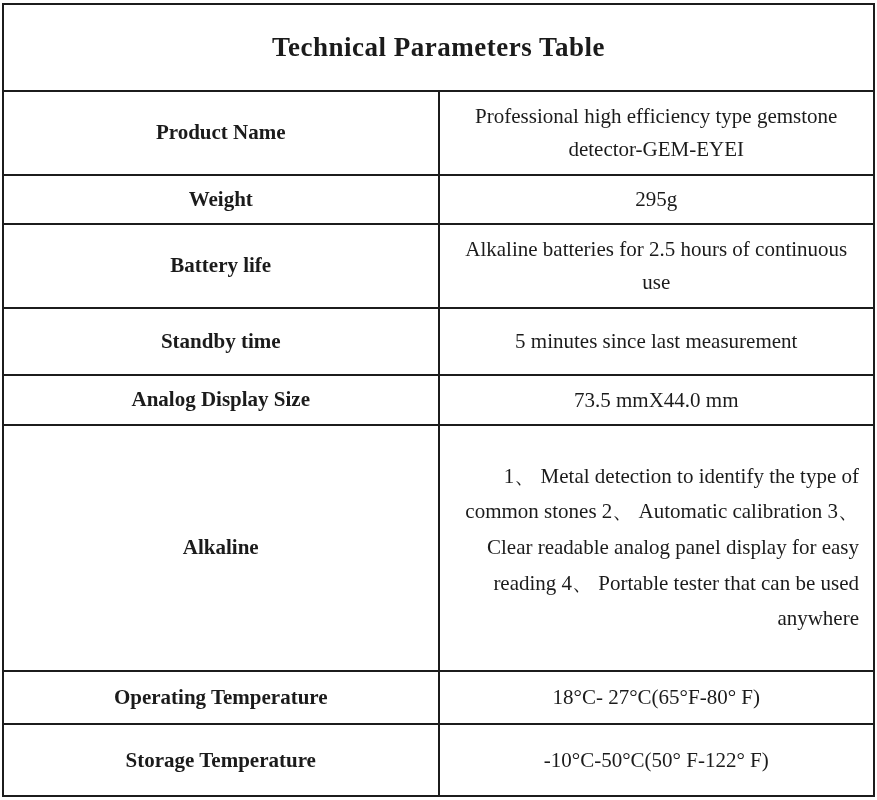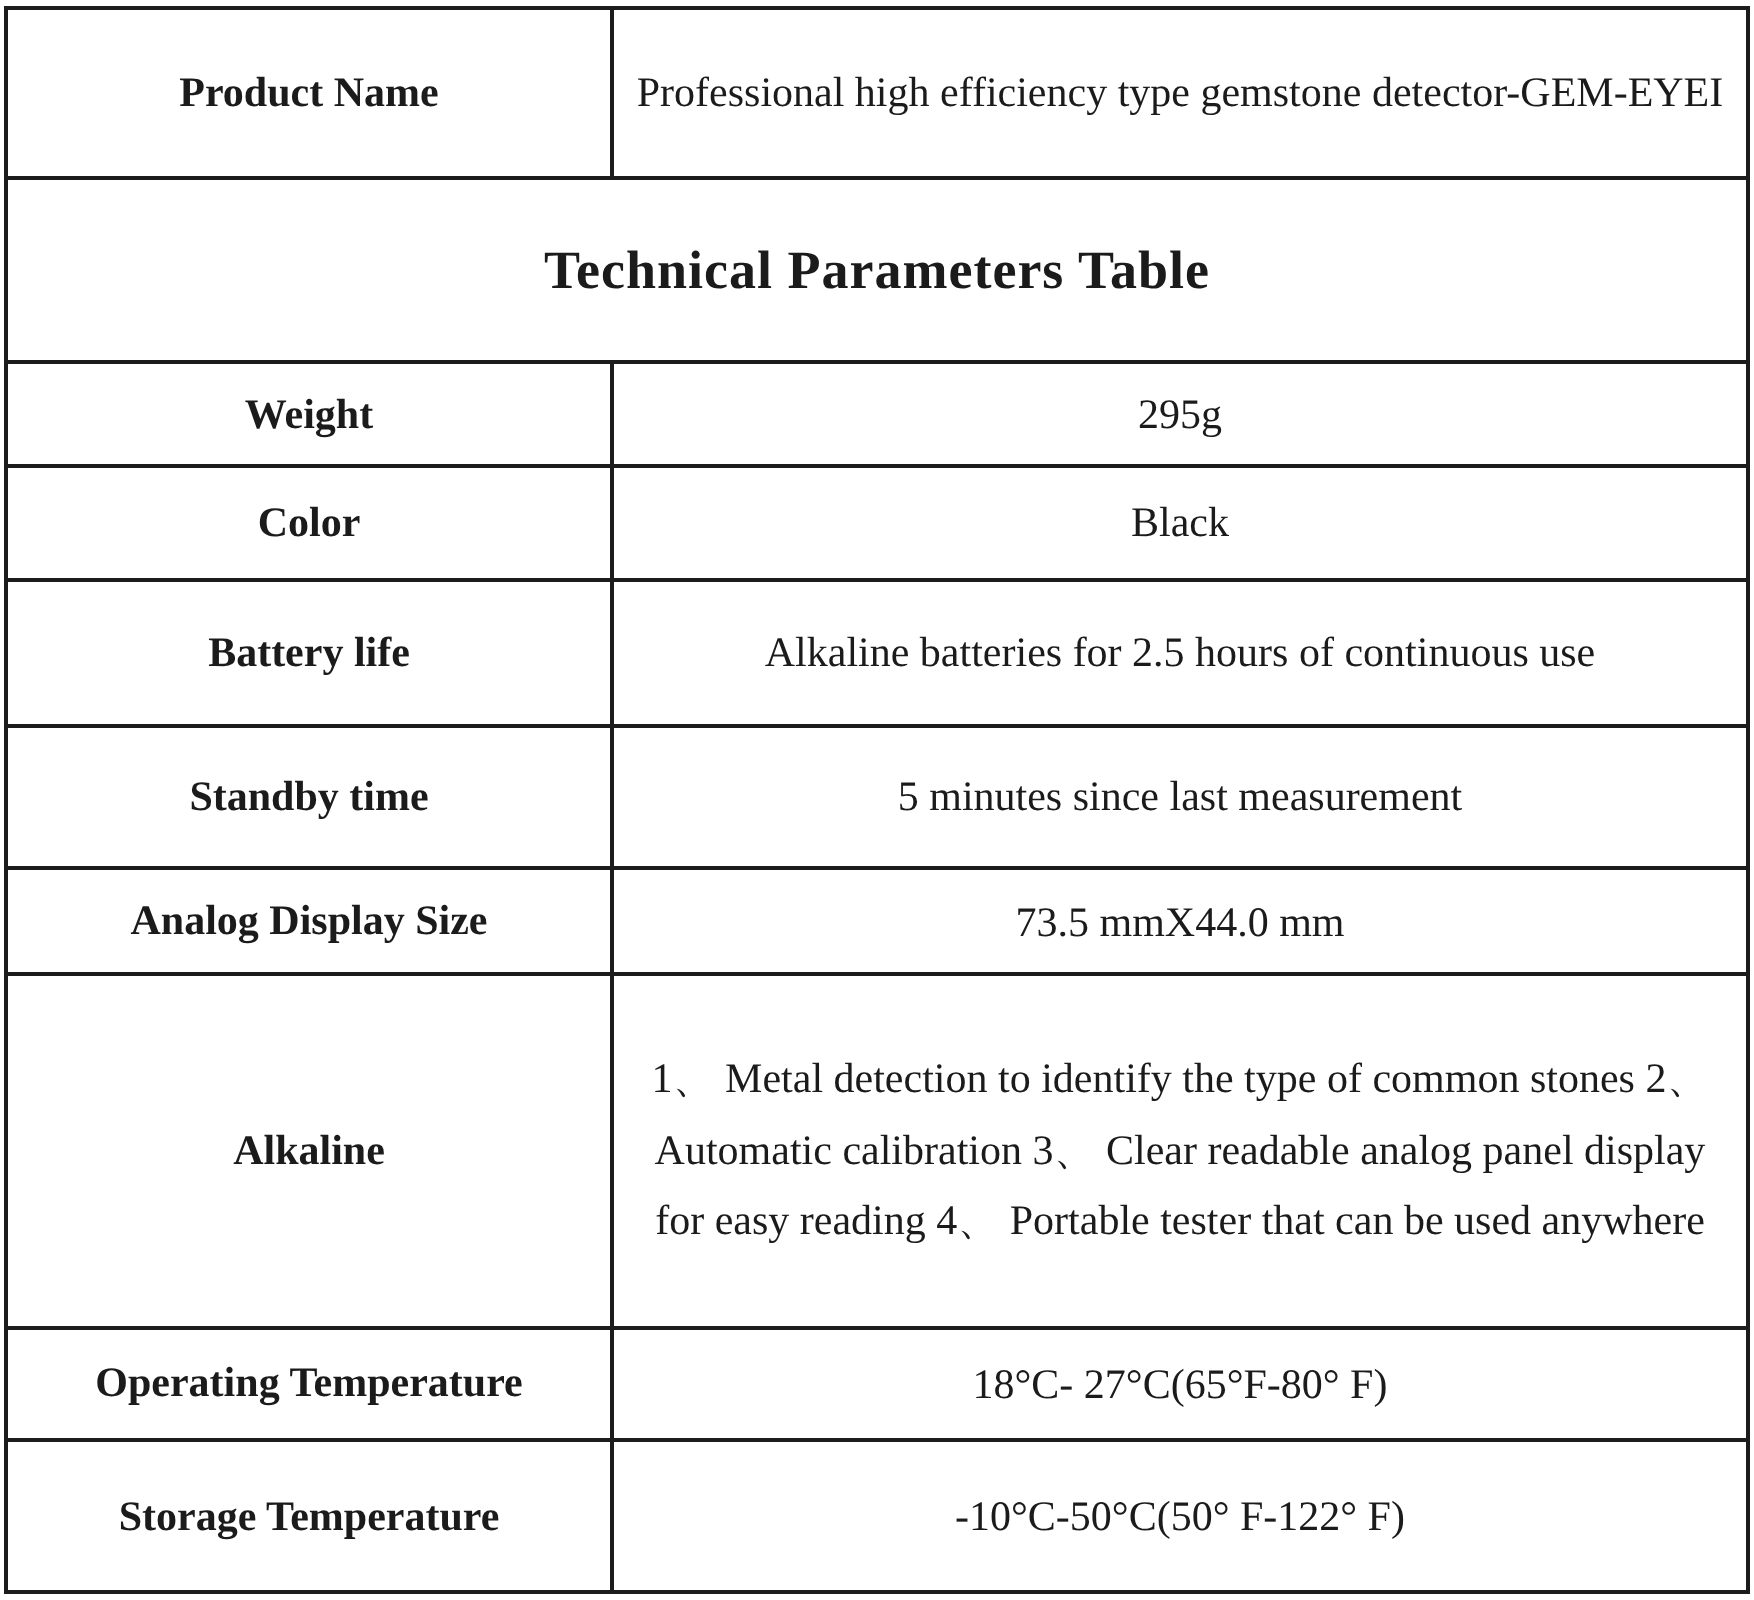--- a/index.html
+++ b/index.html
@@ -48,41 +48,37 @@
   tr[data-row="0"] td { height: 72px; }
   tr[data-row="1"] td { height: 44px; }
   tr[data-row="2"] td { height: 48px; }
   tr[data-row="3"] td { height: 62px; }
   tr[data-row="4"] td { height: 62px; }
   tr[data-row="5"] td { height: 60px; border-radius: 28px; }
   tr[data-row="6"] td { height: 45px; }
   tr[data-row="7"] td { height: 138px; }
   tr[data-row="8"] td { height: 48px; }
   tr[data-row="9"] td { height: 64px; }
-  tr[data-row="7"] .value-cell { line-height: 1.7; padding: 20px 14px; }
+  tr[data-row="7"] .value-cell { line-height: 1.7; padding: 20px 14px; text-align: right; }
 </style>
 </head>
 <body>
 
 <table class="spec-table">
   <tbody>
+    <tr>
+      <td class="title-cell" colspan="2">Technical Parameters Table</td>
+    </tr>
     <tr data-row="0">
       <td class="label-cell">Product Name</td>
       <td class="value-cell">Professional high efficiency type gemstone detector-GEM-EYEI</td>
     </tr>
-    <tr>
-      <td class="title-cell" colspan="2">Technical Parameters Table</td>
-    </tr>
     <tr data-row="1">
       <td class="label-cell">Weight</td>
       <td class="value-cell">295g</td>
-    </tr>
-    <tr data-row="2">
-      <td class="label-cell">Color</td>
-      <td class="value-cell">Black</td>
     </tr>
     <tr data-row="4">
       <td class="label-cell">Battery life</td>
       <td class="value-cell">Alkaline batteries for 2.5 hours of continuous use</td>
     </tr>
     <tr data-row="5">
       <td class="label-cell">Standby time</td>
       <td class="value-cell">5 minutes since last measurement</td>
     </tr>
     <tr data-row="6">

